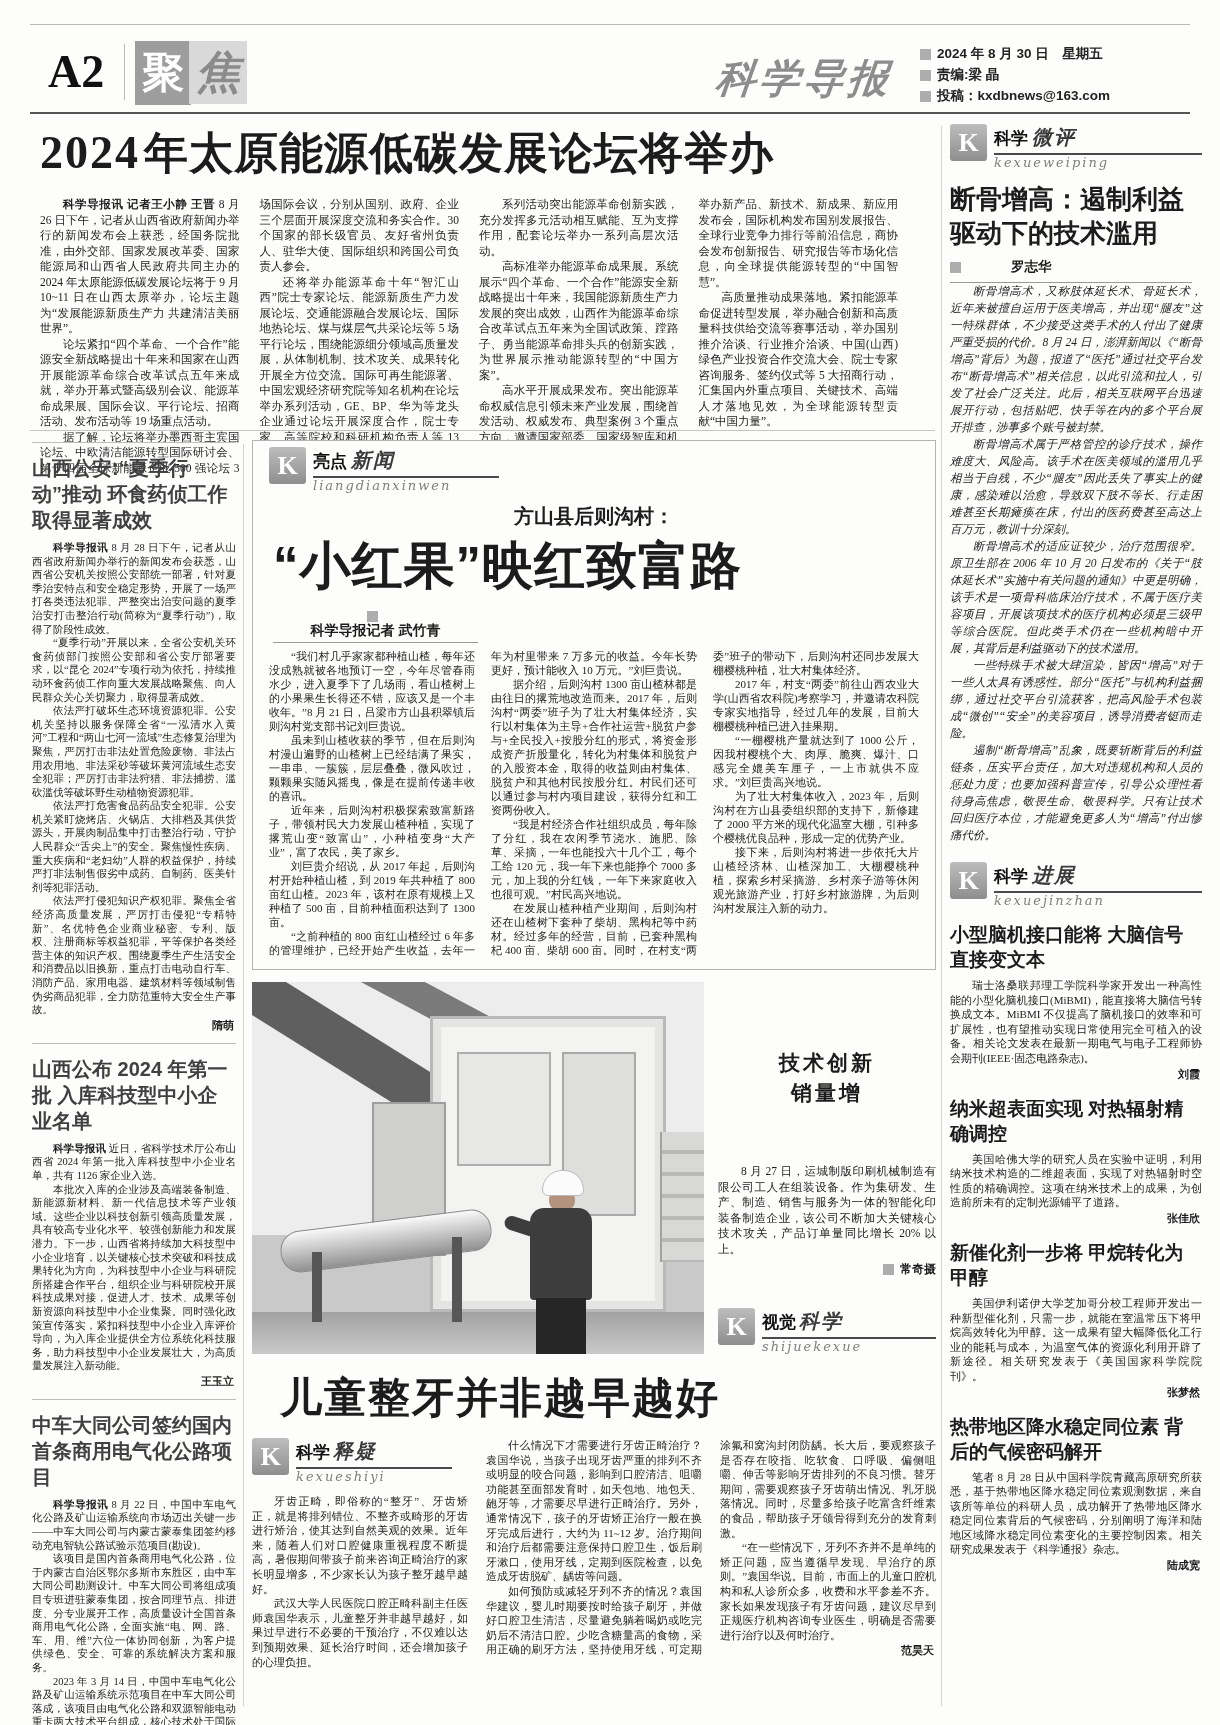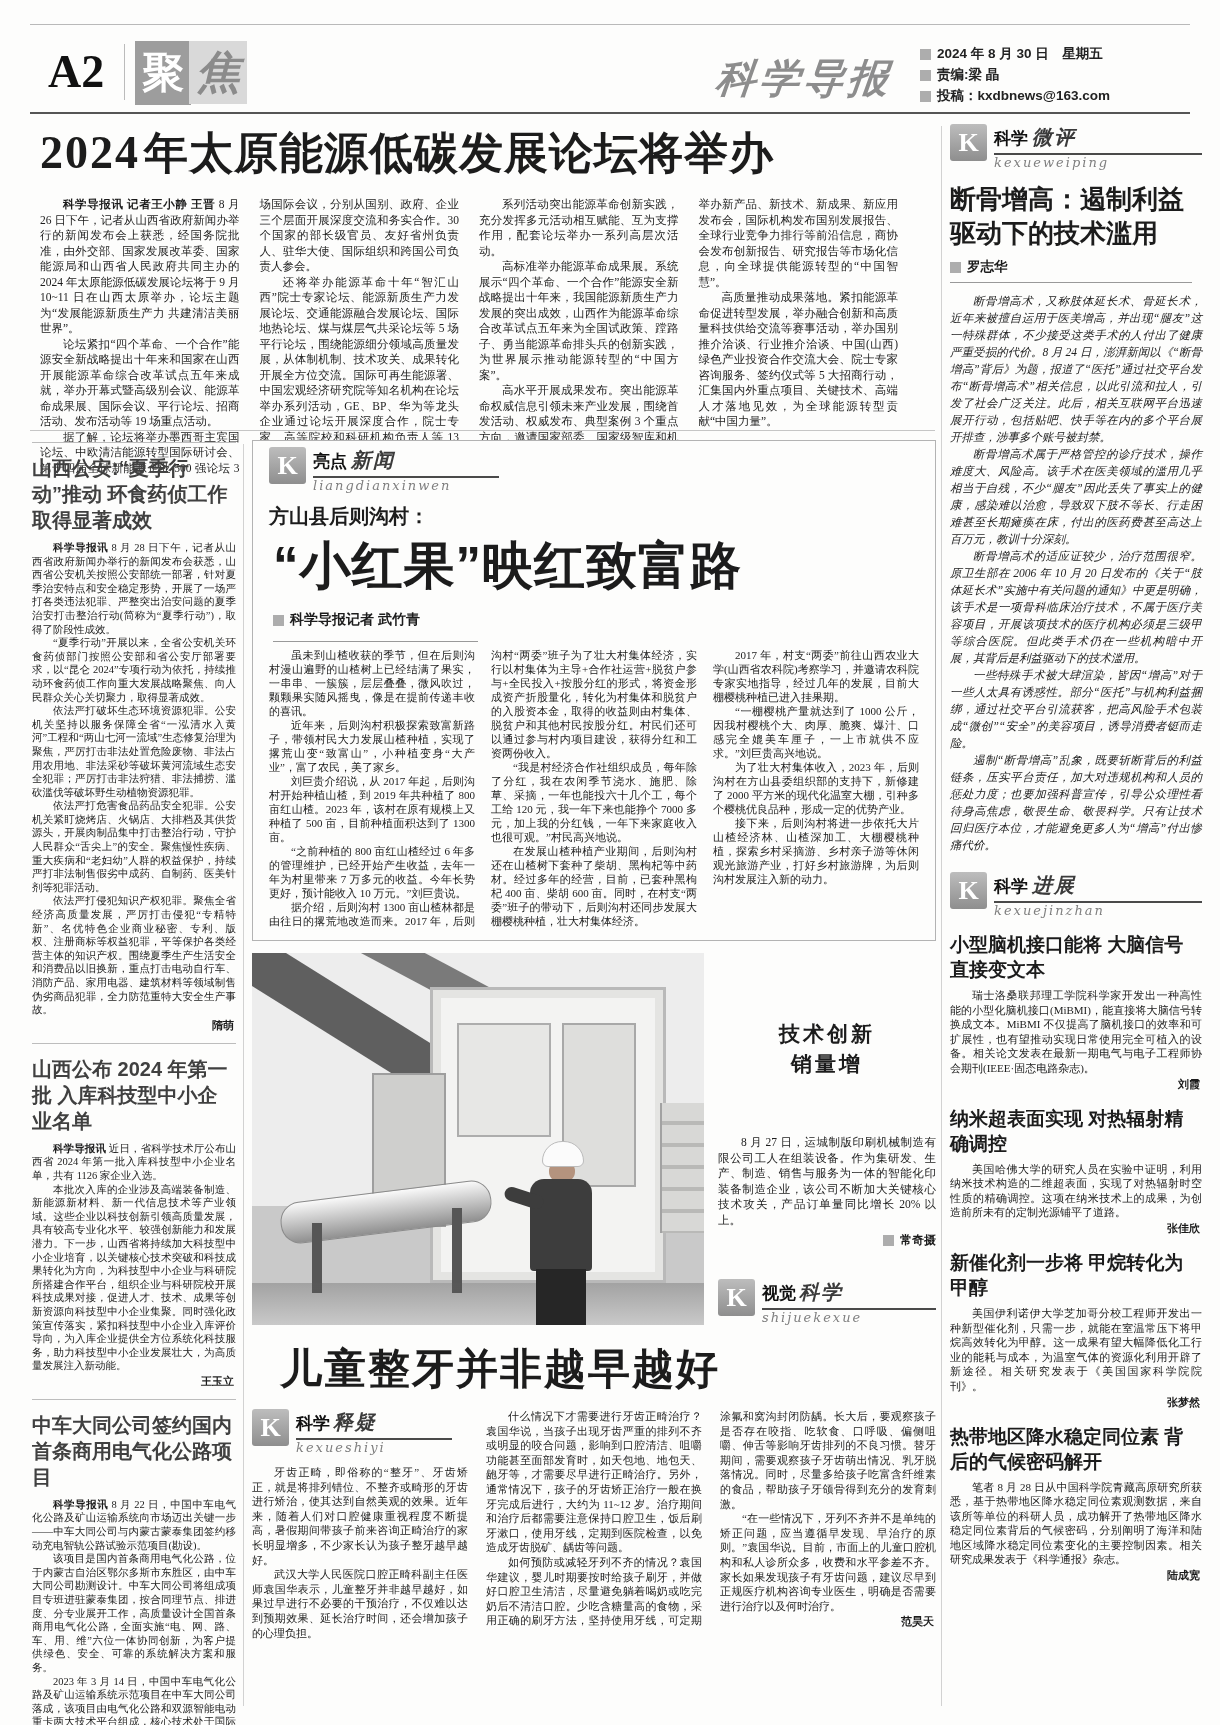--- a/index.html
+++ b/index.html
@@ -45,24 +45,24 @@
            border-radius:3px;}
   .badge-text{flex:1;}
   .badge-row1{border-bottom:2px solid #4a4a4a;padding-bottom:2px;white-space:nowrap;}
   .badge-bold{font:bold 17px "Liberation Sans",sans-serif;color:#111;}
   .badge-script{font:bold italic 20px "DejaVu Serif",serif;color:#3b3b3b;letter-spacing:2px;}
   .badge-pinyin{font:italic 13px "DejaVu Serif",serif;color:#7f7f7f;letter-spacing:2px;}
   
   .center-col{position:absolute;left:252px;top:440px;width:684px;}
   .hl-box{border:1px solid #b3b3b3;padding:10px 16px 12px 16px;position:relative;background:#fdfdfc;}
   .hl-badge{width:230px;margin-top:-4px;background:#fdfdfc;}
-  .hl-kicker{font:bold 20px "Liberation Sans",sans-serif;margin:10px 0 2px 0;}
+  .hl-kicker{font:bold 20px "Liberation Sans",sans-serif;margin:10px 0 2px 0;text-align:center;}
   .hl-title{font:bold 51px "Liberation Sans",sans-serif;letter-spacing:1px;margin:2px 0 10px 4px;white-space:nowrap;}
   .hl-byline{display:flex;align-items:center;font:bold 14px "Liberation Sans",sans-serif;
-             border-bottom:1px solid #999;width:205px;padding-bottom:12px;margin:0 0 4px 4px;}
+             border-bottom:1px solid #999;width:205px;padding-bottom:2px;margin:0 0 4px 4px;flex-direction:column;}
   .hl-body{column-count:3;column-gap:16px;font-size:11px;line-height:14px;text-align:justify;margin-top:6px;}
   .hl-body p{margin:0;text-indent:2em;}
   
   .photo-row{display:flex;gap:14px;margin-top:12px;}
   .photo{flex:none;position:relative;width:452px;height:372px;overflow:hidden;
          background:linear-gradient(#ededed 0 68%,#c9c9c9 68% 100%);}
   .ph{position:absolute;}
   .photo-info{flex:1;display:flex;flex-direction:column;font-size:11.5px;}
   .ph-head{font:bold 21px/30px "Liberation Sans",sans-serif;text-align:center;margin-top:66px;letter-spacing:3px;}
   .ph-cap{margin-top:56px;line-height:15.5px;text-align:justify;text-indent:2em;}
@@ -71,21 +71,21 @@
   
   .bottom-art{margin-top:16px;}
   .bt-title{font:bold 42px "Liberation Sans",sans-serif;letter-spacing:2px;margin:6px 0 12px 28px;}
   .bt-body{column-count:3;column-gap:18px;font-size:11px;line-height:14.6px;text-align:justify;}
   .bt-body p{margin:0;text-indent:2em;}
   .bt-badge{width:200px;margin-bottom:10px;}
   
   .right-col{position:absolute;left:950px;top:124px;width:252px;}
   .rt-title{font:bold 26px/34px "Liberation Sans",sans-serif;margin:12px 0 8px 0;}
   .rt-byline{display:flex;align-items:center;font:bold 13.5px "Liberation Sans",sans-serif;
-             border-bottom:1px solid #999;padding-bottom:6px;margin-bottom:10px;width:96%;}
+             border-bottom:1px solid #999;padding-bottom:6px;width:96%;gap:44px;}
   .rt-essay{font-size:11.5px;line-height:17px;text-align:justify;font-style:italic;color:#222;
             font-family:Liberation Serif, serif;}
   .rt-essay p{margin:0;text-indent:2em;}
   .jz{margin-top:18px;}
   .jz-item h3{font:bold 19px/25px "Liberation Sans",sans-serif;margin:14px 0 6px 0;}
   .jz-body{font-size:11px;line-height:14.6px;text-align:justify;}
   .jz-body p{margin:0;text-indent:2em;}
 </style>
 </head>
 <body>
@@ -180,20 +180,21 @@
           <div class="badge-pinyin">liangdianxinwen</div>
         </div>
       </div>
       <div class="hl-kicker">方山县后则沟村：</div>
       <div class="hl-title">“小红果”映红致富路</div>
       <div class="hl-byline">
         <span class="sq"></span>
         <span>科学导报记者 武竹青</span>
       </div>
       <div class="hl-body">
+          <p>“我们村几乎家家都种植山楂，每年还没成熟就被各地预订一空，今年尽管春雨水少，进入夏季下了几场雨，看山楂树上的小果果生长得还不错，应该又是一个丰收年。”8 月 21 日，吕梁市方山县积翠镇后则沟村党支部书记刘巨贵说。</p>
           <p>虽未到山楂收获的季节，但在后则沟村漫山遍野的山楂树上已经结满了果实，一串串、一簇簇，层层叠叠，微风吹过，颗颗果实随风摇曳，像是在提前传递丰收的喜讯。</p>
           <p>近年来，后则沟村积极探索致富新路子，带领村民大力发展山楂种植，实现了撂荒山变“致富山”，小种植变身“大产业”，富了农民，美了家乡。</p>
           <p>刘巨贵介绍说，从 2017 年起，后则沟村开始种植山楂，到 2019 年共种植了 800 亩红山楂。2023 年，该村在原有规模上又种植了 500 亩，目前种植面积达到了 1300 亩。</p>
           <p>“之前种植的 800 亩红山楂经过 6 年多的管理维护，已经开始产生收益，去年一年为村里带来 7 万多元的收益。今年长势更好，预计能收入 10 万元。”刘巨贵说。</p>
           <p>据介绍，后则沟村 1300 亩山楂林都是由往日的撂荒地改造而来。2017 年，后则沟村“两委”班子为了壮大村集体经济，实行以村集体为主导+合作社运营+脱贫户参与+全民投入+按股分红的形式，将资金形成资产折股量化，转化为村集体和脱贫户的入股资本金，取得的收益则由村集体、脱贫户和其他村民按股分红。村民们还可以通过参与村内项目建设，获得分红和工资两份收入。</p>
           <p>“我是村经济合作社组织成员，每年除了分红，我在农闲季节浇水、施肥、除草、采摘，一年也能投六十几个工，每个工给 120 元，我一年下来也能挣个 7000 多元，加上我的分红钱，一年下来家庭收入也很可观。”村民高兴地说。</p>
           <p>在发展山楂种植产业期间，后则沟村还在山楂树下套种了柴胡、黑枸杞等中药材。经过多年的经营，目前，已套种黑枸杞 400 亩、柴胡 600 亩。同时，在村支“两委”班子的带动下，后则沟村还同步发展大棚樱桃种植，壮大村集体经济。</p>
           <p>2017 年，村支“两委”前往山西农业大学(山西省农科院)考察学习，并邀请农科院专家实地指导，经过几年的发展，目前大棚樱桃种植已进入挂果期。</p>
           <p>“一棚樱桃产量就达到了 1000 公斤，因我村樱桃个大、肉厚、脆爽、爆汁、口感完全媲美车厘子，一上市就供不应求。”刘巨贵高兴地说。</p>
           <p>为了壮大村集体收入，2023 年，后则沟村在方山县委组织部的支持下，新修建了 2000 平方米的现代化温室大棚，引种多个樱桃优良品种，形成一定的优势产业。</p>

